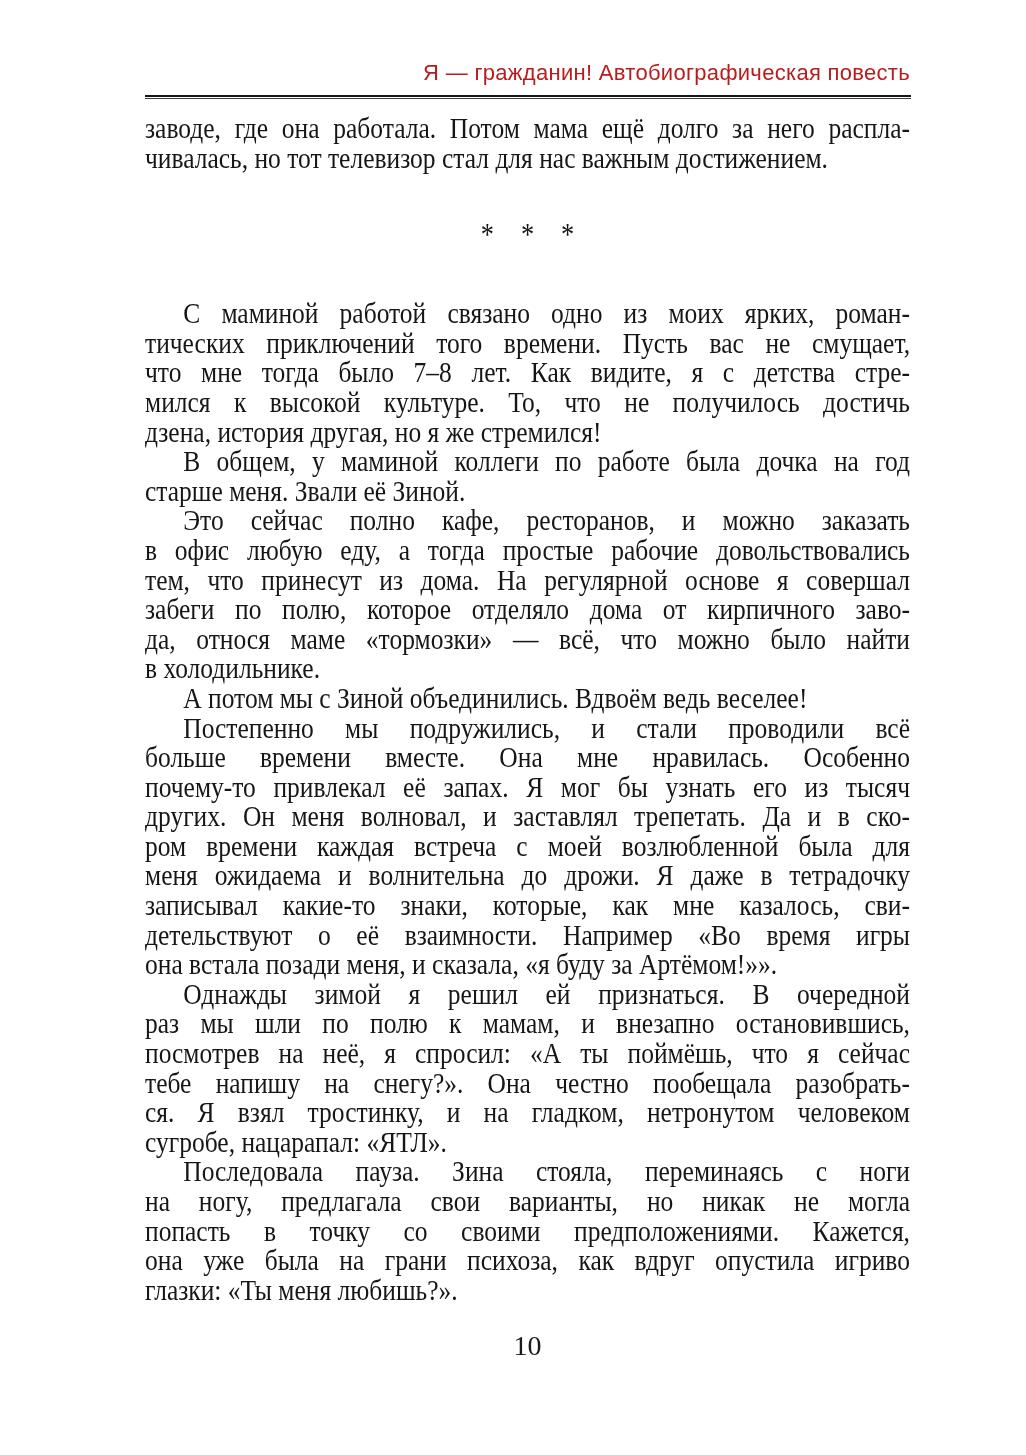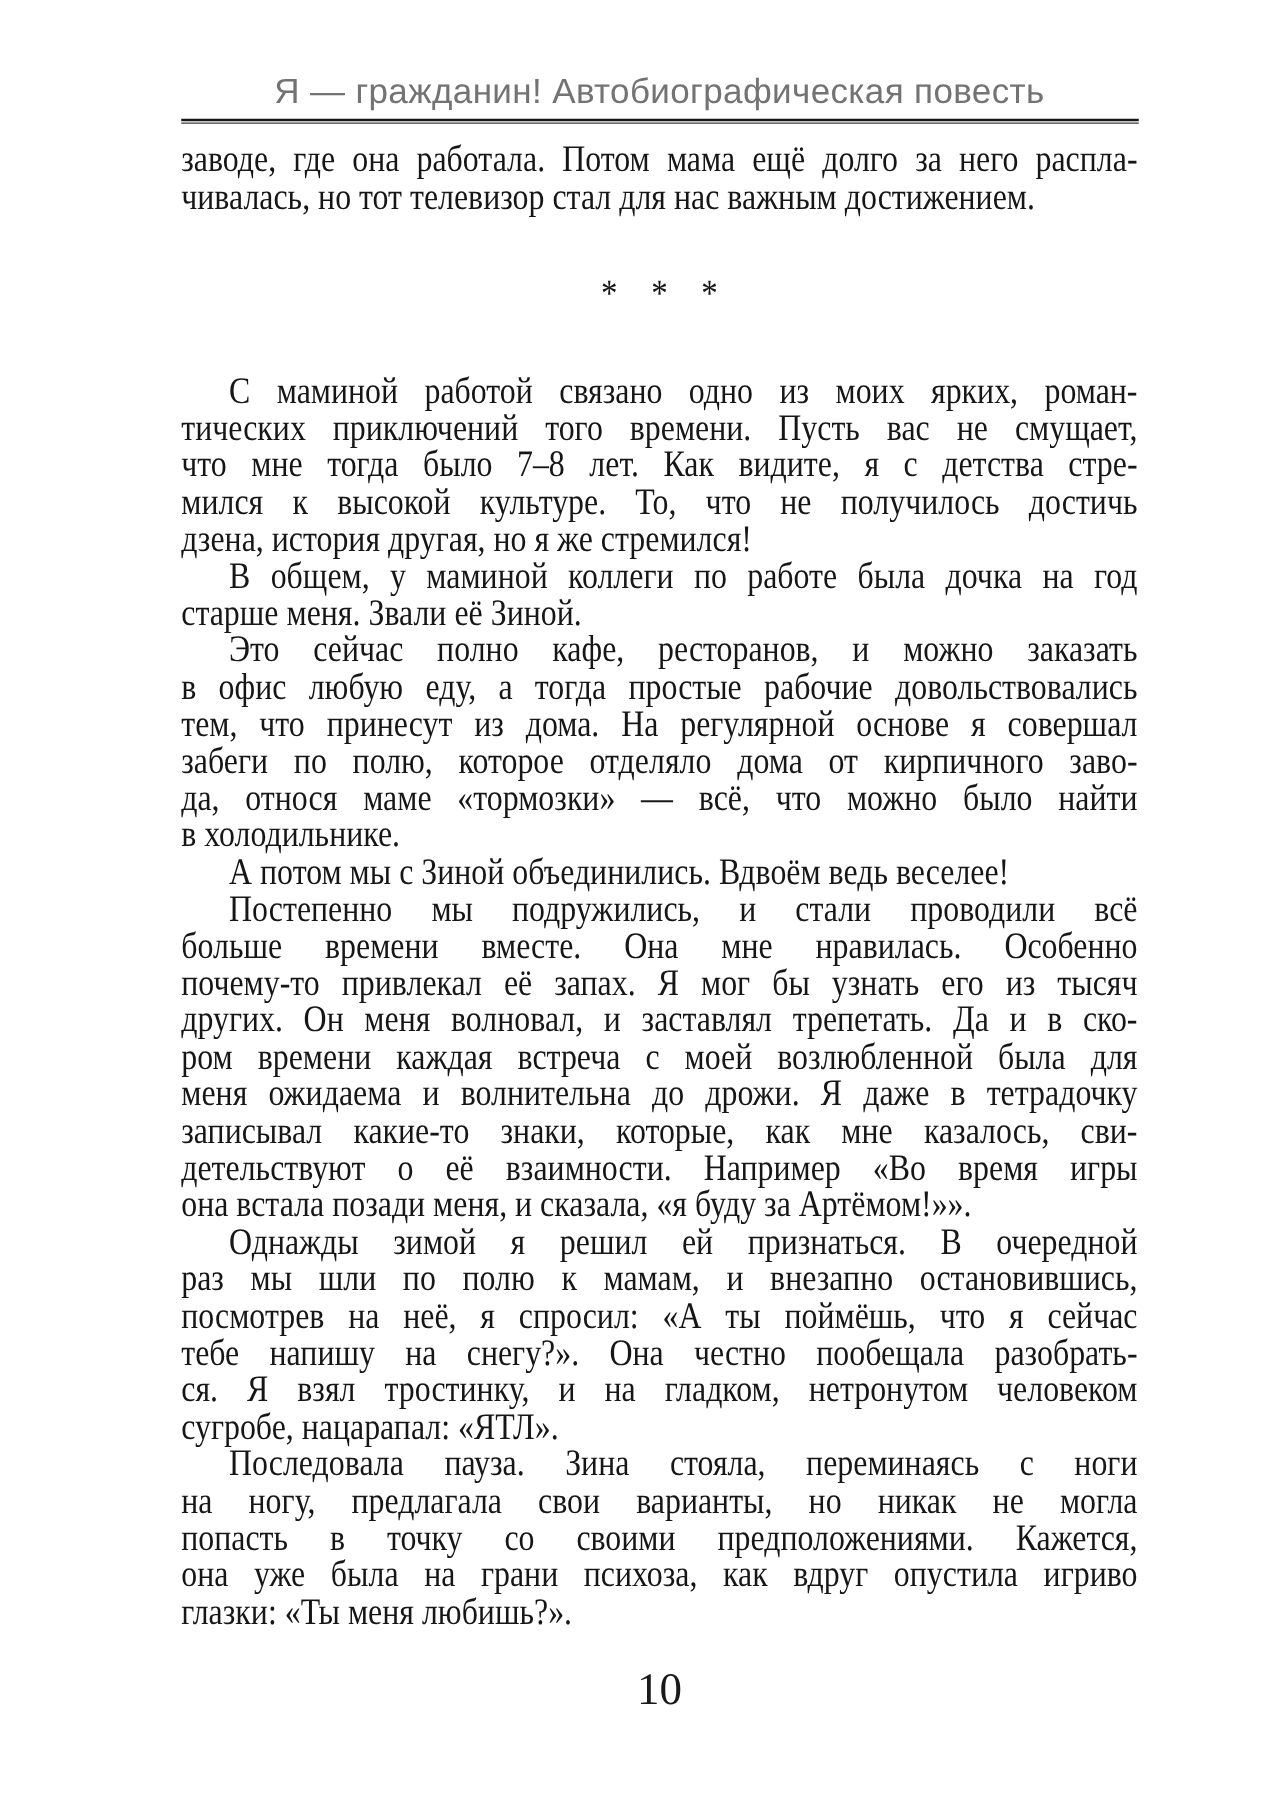--- a/index.html
+++ b/index.html
@@ -9,25 +9,25 @@
       background: #ffffff;
       position: relative;
       overflow: hidden;
       font-family: "Liberation Serif", serif;
     }
     .running-head {
       position: absolute;
       top: 60px;
       left: 145px;
       width: 765px;
-      text-align: center;
+      text-align: right;
       font-family: "Liberation Sans", sans-serif;
-      font-size: 28px;
+      font-size: 22px;
       line-height: 26px;
-      color: #737373;
+      color: #b91c1c;
       letter-spacing: 0.3px;
     }
     .head-rule {
       position: absolute;
       top: 95px;
       left: 145px;
       width: 766px;
       height: 4px;
       box-sizing: border-box;
       border-top: 2px solid #161616;
@@ -57,21 +57,21 @@
       font-size: 31px;
       word-spacing: 24px;
       color: #161616;
     }
     .page-number {
       position: absolute;
       top: 1330px;
       left: 145px;
       width: 765px;
       text-align: center;
-      font-size: 36px;
+      font-size: 28px;
       color: #1a1a1a;
     }
   </style>
 </head>
 <body>
 
 <div class="running-head">Я — гражданин! Автобиографическая повесть</div>
 
 <div class="head-rule"></div>
 

